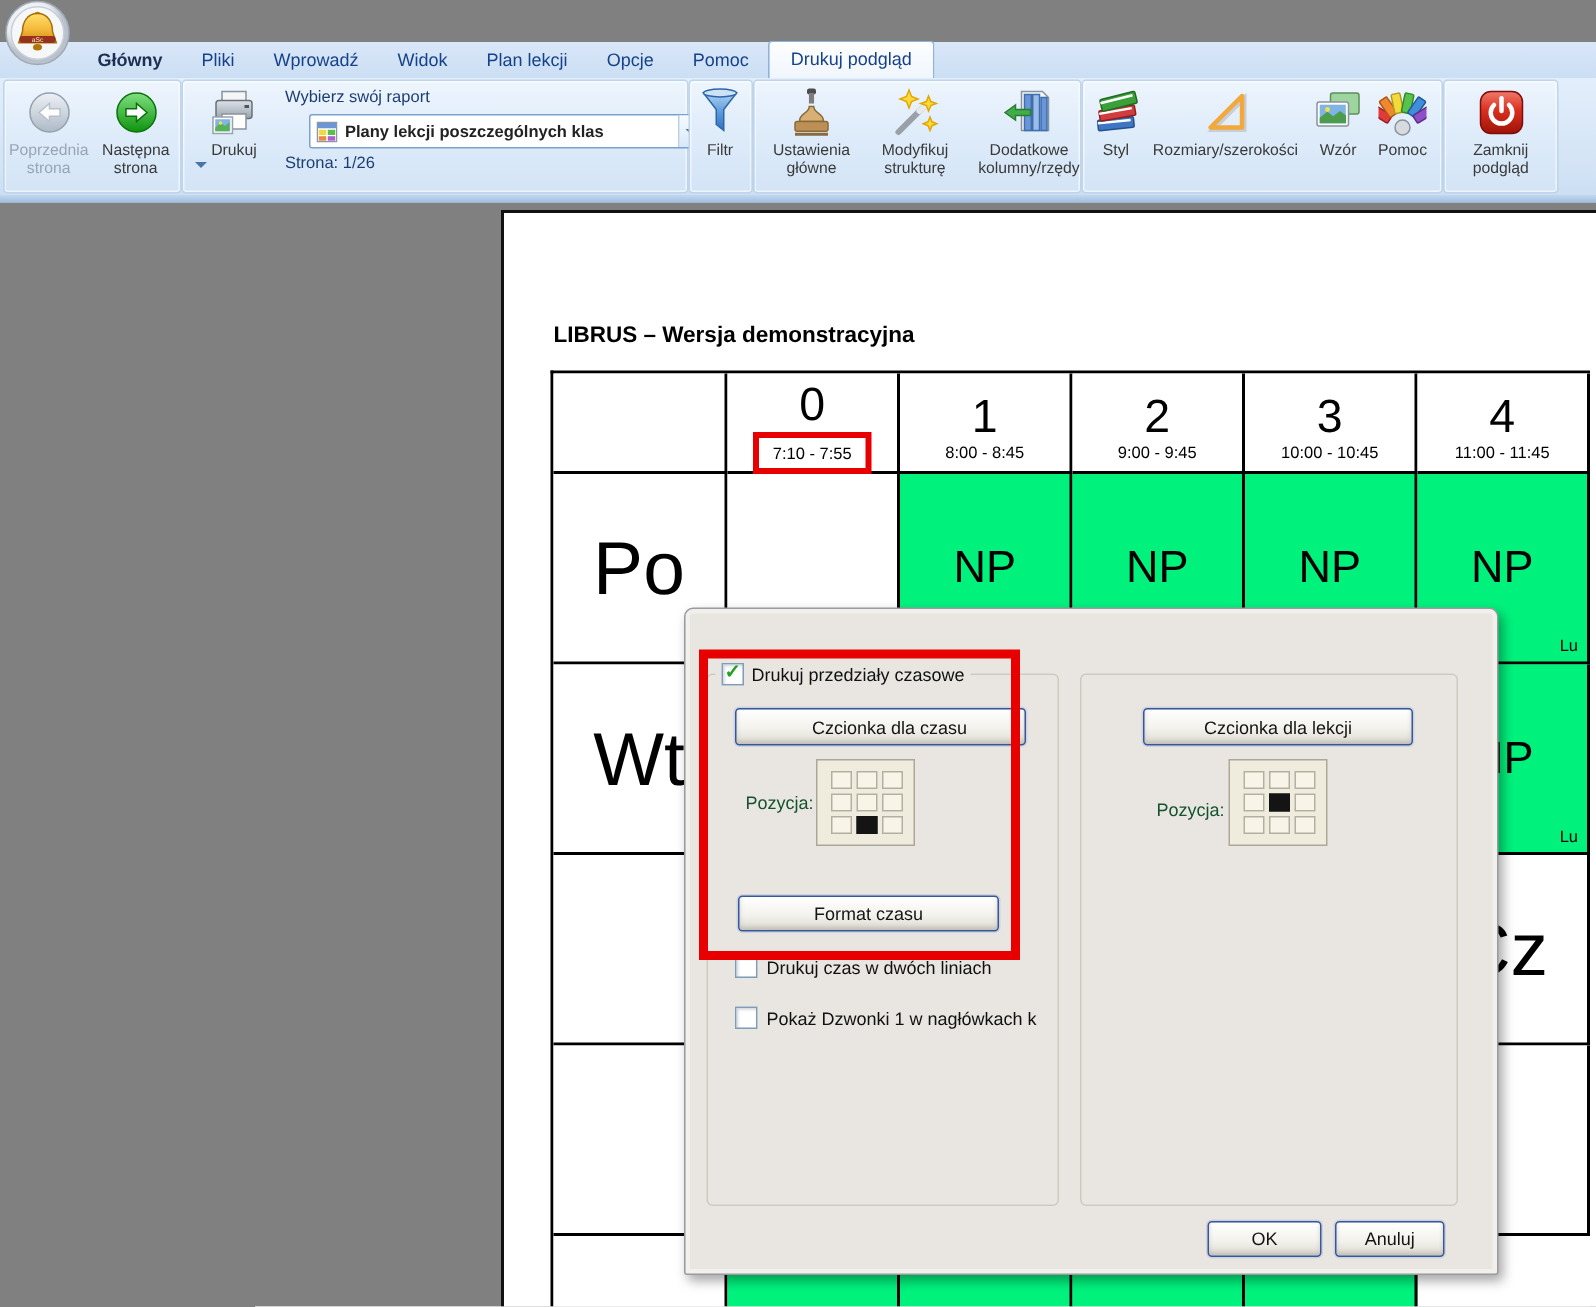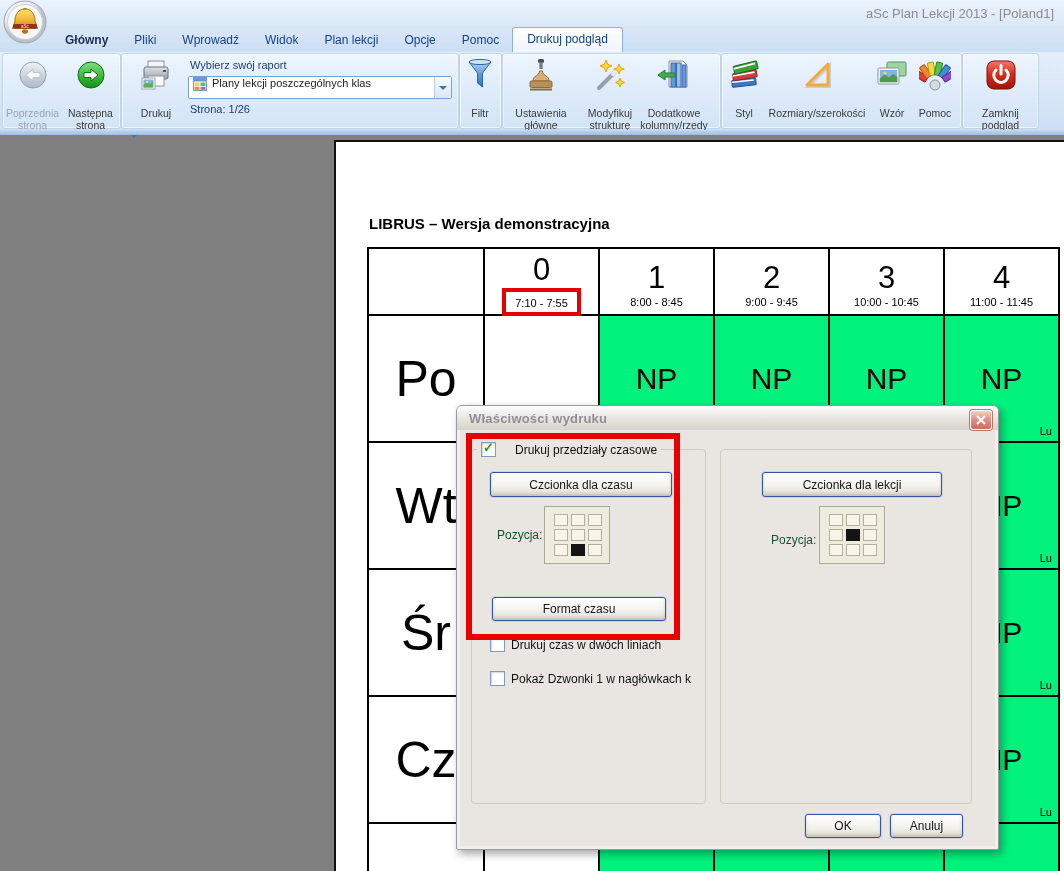--- a/index.html
+++ b/index.html
@@ -19,28 +19,28 @@
   .tab.bold{font-weight:bold;color:#1D2F52;}
   .tab.active{background:linear-gradient(#FDFEFF,#F0F6FD);border:1px solid #8DB2E0;border-bottom:none;
     border-radius:3px 3px 0 0;padding:4px 14px 6px 14px;color:#15428B;margin-top:44px;}
 
   
   .ribbon{position:absolute;left:0;top:52px;width:1064px;height:83px;
     background:linear-gradient(#E3EEFB,#D2E3F5 75%,#C9DDF2);z-index:3;}
   .rgroup{position:absolute;top:1px;height:74px;border:1px solid #BED4EC;border-radius:3px;
     background:linear-gradient(180deg,#EEF5FD,#DFECFA 45%,#D3E4F6);box-shadow:inset 0 0 0 1px rgba(255,255,255,.6);}
   .bigbtn{position:absolute;top:2px;display:flex;flex-direction:column;
-    font-size:10.5px;line-height:1.18;color:#3A3A3A;text-align:center;cursor:pointer;gap:13px;}
+    font-size:10.5px;line-height:1.18;color:#3A3A3A;text-align:center;cursor:pointer;}
   .bigbtn .ic{height:38px;display:flex;align-items:center;justify-content:center;}
   .bigbtn.dis{color:#9AA5B3;}
   .caret{width:0;height:0;border-left:4px solid transparent;border-right:4px solid transparent;
     border-top:4px solid #4A74A8;margin-top:2px;}
   .rlabel{position:absolute;font-size:11px;color:#1C3E73;white-space:nowrap;}
-  .combo{position:absolute;left:66px;top:22px;width:262px;height:21px;background:#fff;
-    border:1px solid #7BA2CE;border-radius:2px;display:flex;font-size:11px;color:#222;cursor:pointer;}
+  .combo{position:absolute;left:84px;top:22px;width:262px;height:21px;background:#fff;
+    border:1px solid #7BA2CE;border-radius:2px;display:flex;align-items:center;font-size:11px;color:#222;cursor:pointer;font-weight:bold;}
   .combo .ctext{flex:1;white-space:nowrap;overflow:hidden;}
   .combo .cbtn{width:16px;height:100%;display:flex;align-items:center;justify-content:center;
     background:linear-gradient(#F5FAFF,#D9E8F7);border-left:1px solid #B9CFE6;}
   .combo .cbtn .caret{margin-top:0;}
   .ribbon-edge{position:absolute;left:0;top:130px;width:1064px;height:5px;
     background:linear-gradient(#C3D8EE,#9FBEDF);z-index:3;}
 
   
   .canvas{position:absolute;left:0;top:135px;width:1064px;height:736px;background:#808080;z-index:1;}
   .page{position:absolute;left:334px;top:140px;width:730px;height:731px;background:#fff;
@@ -68,21 +68,21 @@
   .dlg-titlebar{position:absolute;left:0;top:0;width:100%;height:24px;border-radius:5px 5px 0 0;
     background:linear-gradient(#FEFEFE,#E7E4DE 55%,#D6D3CC);cursor:move;}
   .dlg-title{position:absolute;left:12px;top:5px;font-size:13px;font-weight:bold;color:#8F8F99;letter-spacing:.2px;}
   .dlg-close{position:absolute;right:6px;top:4px;width:20px;height:18px;border-radius:3px;cursor:pointer;
     background:linear-gradient(#F6CFC9,#E08C82 50%,#D06A5F);border:1px solid #FFF;
     box-shadow:0 0 0 1px #B9736C;display:flex;align-items:center;justify-content:center;}
   .annot-box{position:absolute;left:9px;top:27px;width:214px;height:207px;border:6px solid #E80000;z-index:9;box-sizing:border-box;}
   .groupbox{position:absolute;border:1px solid #CDCBC0;border-radius:4px;}
   .gb-left{left:14px;top:43px;width:233px;height:353px;}
   .gb-right{left:263px;top:43px;width:250px;height:353px;}
-  .legend{position:absolute;left:20px;top:36px;display:flex;align-items:center;gap:19px;
+  .legend{position:absolute;left:20px;top:36px;display:flex;align-items:center;gap:5px;
     background:#E9E6E2;padding:0 4px;z-index:4;}
   .chkrow{position:absolute;display:flex;align-items:center;gap:6px;z-index:4;}
   .checkbox{position:relative;width:13px;height:13px;background:#fff;border:1px solid #7F9DB9;
     box-shadow:inset 1px 1px 2px rgba(90,110,130,.3);display:inline-block;flex:0 0 auto;cursor:pointer;}
   .checkbox.checked::after{content:"✓";position:absolute;left:1px;top:-3px;color:#21A121;
     font-size:13px;font-weight:bold;}
   .xpbtn{position:absolute;background:linear-gradient(#FFFFFF,#F3F2ED 55%,#DEDBD2);
     border:1px solid #37569B;border-radius:3px;font-size:12px;color:#151515;
     display:flex;align-items:center;justify-content:center;cursor:pointer;
     box-shadow:inset 0 -2px 3px rgba(160,158,146,.45),0 0 0 1px rgba(120,150,210,.25);}
@@ -91,23 +91,20 @@
     display:grid;grid-template-columns:repeat(3,14px);grid-template-rows:repeat(3,12px);
     gap:3px;padding:7px 0 0 9px;box-sizing:border-box;}
   .posgrid .sq{background:#F8F5E8;border:1px solid #B3B0A0;cursor:pointer;}
   .posgrid .sq.sel{background:#141414;border-color:#141414;}
 </style>
 </head>
 <body>
 
 <div class="screen">
 
-  <div class="titlebar">
-    <span class="win-title">aSc Plan Lekcji 2013  - [Poland1]</span>
-  </div>
   <div class="logo">
     <svg width="46" height="46" viewBox="0 0 46 46">
       <defs>
         <radialGradient id="ring" cx="40%" cy="35%">
             <stop offset="0%" stop-color="#FFFFFF"></stop>
             <stop offset="75%" stop-color="#E9EDF2"></stop>
             <stop offset="100%" stop-color="#B9C2CC"></stop>
           </radialGradient>
         <linearGradient id="bell" x1="0" y1="0" x2="0" y2="1">
             <stop offset="0%" stop-color="#FFE06A"></stop>
@@ -251,21 +248,21 @@
           <svg width="34" height="34" viewBox="0 0 34 34">
             <line x1="6" y1="30" x2="22" y2="14" stroke="#9AA0A8" stroke-width="4" stroke-linecap="round"></line>
             <line x1="20" y1="16" x2="23" y2="13" stroke="#E8EAEC" stroke-width="4" stroke-linecap="round"></line>
             <path d="M13 2 l1.7 4.3 L19 8 l-4.3 1.7 L13 14 l-1.7-4.3 L7 8 l4.3-1.7 Z" fill="#FFD83C" stroke="#E0A800"></path>
             <path d="M26 6 l1.5 3.7 L31.2 11 l-3.7 1.4 L26 16 l-1.4-3.6 L20.8 11 l3.8-1.3 Z" fill="#FFD83C" stroke="#E0A800"></path>
             <path d="M27 20 l1.3 3.2 3.2 1.3 -3.2 1.3 L27 29 l-1.3-3.2 -3.2-1.3 3.2-1.3 Z" fill="#FFD83C" stroke="#E0A800"></path>
           </svg>
         </span>
         <span>Modyfikuj strukturę</span>
       </div>
-      <div class="bigbtn" style="left:136px;width:70px;">
+      <div class="bigbtn" style="left:148px;width:70px;">
         <span class="ic">
           <svg width="34" height="34" viewBox="0 0 34 34">
             <path d="M12 3 h14 l4 4 v22 h-18 z" fill="#F4F6F8" stroke="#8A929B"></path>
             <rect x="14" y="5" width="4.5" height="24" fill="#6A96D8" stroke="#3E6FB0"></rect>
             <rect x="19.5" y="5" width="4.5" height="24" fill="#9DBCE8" stroke="#3E6FB0"></rect>
             <rect x="25" y="7" width="4" height="22" fill="#6A96D8" stroke="#3E6FB0"></rect>
             <path d="M1 17 l7-5 v3 h10 v4 H8 v3 z" fill="#3FAE49" stroke="#2A7D33"></path>
           </svg>
         </span>
         <span>Dodatkowe kolumny/rzędy</span>
@@ -406,21 +403,20 @@
         <span>NP</span>
       </div>
     <div class="tt-cell lcell green" style="background: rgb(0, 242, 125);">
         <span>NP</span>
       </div>
     <div class="tt-cell lcell green" style="background: rgb(0, 242, 125);">
         <span>NP</span>
         <span class="lu">Lu</span>
       </div>
 
-    <div class="tt-cell dcell">Śr</div>
     <div class="tt-cell"></div>
     <div class="tt-cell lcell green" style="background: rgb(0, 242, 125);">
         <span>NP</span>
       </div>
     <div class="tt-cell lcell green" style="background: rgb(0, 242, 125);">
         <span>NP</span>
       </div>
     <div class="tt-cell lcell green" style="background: rgb(0, 242, 125);">
         <span>NP</span>
       </div>
@@ -447,41 +443,32 @@
 
     <div class="tt-cell dcell"></div>
     <div class="tt-cell"></div>
     <div class="tt-cell lcell green" style="background: rgb(0, 242, 125);"></div>
     <div class="tt-cell lcell green" style="background: rgb(0, 242, 125);"></div>
     <div class="tt-cell lcell green" style="background: rgb(0, 242, 125);"></div>
     <div class="tt-cell lcell green" style="background: rgb(0, 242, 125);"></div>
   </div>
 
   <div class="dialog">
-    <div class="dlg-titlebar">
-      <span class="dlg-title">Właściwości wydruku</span>
-      <span class="dlg-close">
-        <svg width="10" height="10" viewBox="0 0 10 10">
-          <line x1="1" y1="1" x2="9" y2="9" stroke="#FFF" stroke-width="2"></line>
-          <line x1="9" y1="1" x2="1" y2="9" stroke="#FFF" stroke-width="2"></line>
-        </svg>
-      </span>
-    </div>
 
     <div class="annot-box"></div>
 
     <div class="groupbox gb-left"></div>
     <div class="groupbox gb-right"></div>
 
     <div class="legend">
       <span class="checkbox checked"></span>
       <span>Drukuj przedziały czasowe</span>
     </div>
 
-    <div class="xpbtn" style="left:33px;top:66px;width:180px;height:23px;">Czcionka dla czasu</div>
+    <div class="xpbtn" style="left:33px;top:66px;width:180px;height:23px;padding-left:12px;">Czcionka dla czasu</div>
     <span class="poslabel" style="left:40px;top:122px;">Pozycja:</span>
     <div class="posgrid" style="left:87px;top:100px;">
       <span class="sq"></span>
         <span class="sq"></span>
         <span class="sq"></span>
       <span class="sq"></span>
         <span class="sq"></span>
         <span class="sq"></span>
       <span class="sq"></span>
         <span class="sq sel"></span>

